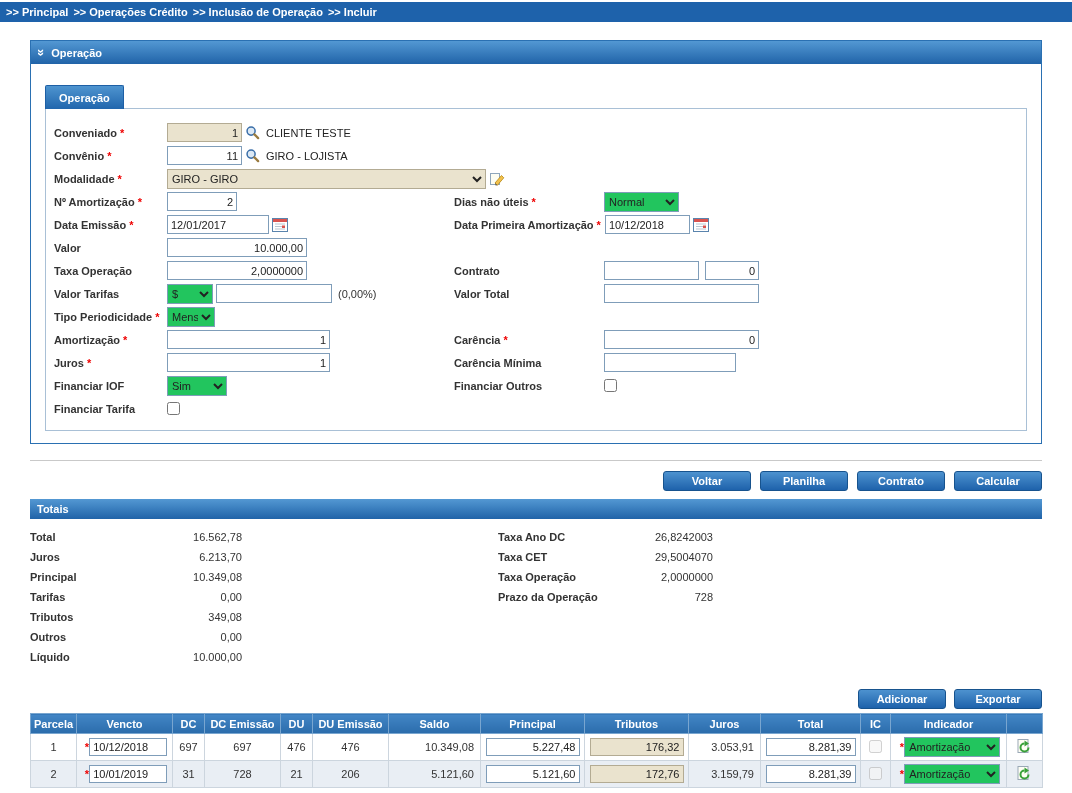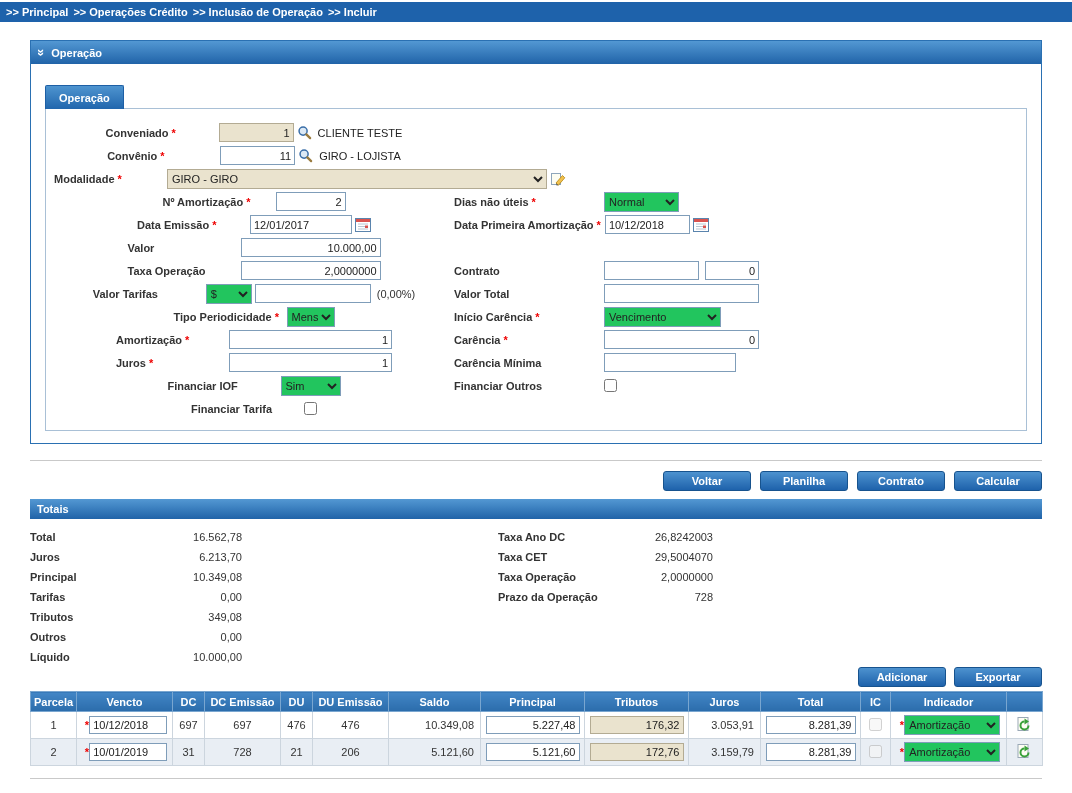--- a/index.html
+++ b/index.html
@@ -13,56 +13,56 @@
     color:#fff; display:flex; align-items:center; padding:0 7px; gap:6px; }
   .panel-title { font-weight:bold; }
   .chev { display:inline-block; transform:rotate(90deg); font-weight:bold;
     font-size:13px; cursor:pointer; line-height:1; }
   .panel-body { padding:20px 14px 12px; background:#fff; }
   .tab { display:inline-block; background:linear-gradient(#4e94cf,#2166ad);
     color:#fff; font-weight:bold; padding:6px 13px 5px; border:1px solid #1d5fa5;
     border-bottom:0; border-radius:2px 2px 0 0; position:relative; top:1px; cursor:pointer; }
   .form-box { border:1px solid #a9c0d6; padding:12px 8px 10px; }
   .frow { display:flex; align-items:center; min-height:23px; }
-  .lcell { width:400px; flex-shrink:0; display:flex; align-items:center;justify-content:center; }
+  .lcell { width:400px; flex-shrink:0; display:flex; align-items:center; }
   .rcell { display:flex; align-items:center; }
   .labw { min-width:113px; padding-right:4px; white-space:nowrap; }
   .rcell .labw { min-width:150px; }
   .lab { font-weight:bold; color:#333; }
   .req { color:#e00; font-weight:bold; margin-left:3px; }
   input[type=text] { border:1px solid #7f9db9; height:19px;
     font:11px "Liberation Sans",sans-serif; padding:0 3px; color:#222; background:#fff; }
   select { border:1px solid #7f9db9; height:20px;
     font:11px "Liberation Sans",sans-serif; background:#22c55e; color:#222; }
   .num { text-align:right; }
   .ro { background:#eae3ce !important; border-color:#b3ab93 !important; }
   .desc { margin-left:6px; color:#222; }
   .sfx { margin-left:6px; color:#333; }
   .icon-btn { margin-left:3px; display:inline-flex; align-items:center; cursor:pointer; }
   input[type=checkbox] { width:13px; height:13px; }
   .w46{width:46px}.w54{width:54px}.w60{width:60px}.w64{width:48px}.w70{width:70px}.w75{width:75px}.w85{width:85px}.w93{width:102px}.w95{width:95px}
   .w116{width:116px}.w117{width:117px}.w132{width:132px}.w140{width:140px}
-  .w155{width:155px}.w163{width:163px}.w400{width:380px}
+  .w155{width:155px}.w163{width:163px}.w400{width:319px}
   .divider { border-top:1px solid #c9c9c9; margin:16px 30px 0; }
   .btn-row { display:flex; justify-content:flex-end; gap:9px; margin:10px 30px 0; }
   .btn { min-width:88px; height:20px; background:linear-gradient(#4d92cf,#1e62ab);
     color:#fff; font-weight:bold; font-size:11px; border:1px solid #17538e;
     border-radius:3px; display:flex; align-items:center; justify-content:center;
     cursor:pointer; padding:0 10px; }
   .section-bar { height:20px; background:linear-gradient(#5398d3,#2063a8); color:#fff;
     font-weight:bold; display:flex; align-items:center; padding:0 7px; margin:8px 30px 0; }
   .totals { display:flex; margin:8px 30px 0; }
   .tot-left { width:350px; }
   .tot-right { margin-left:118px; }
   .tot-row { display:flex; height:20px; align-items:center; }
   .tot-label { font-weight:bold; width:112px; }
   .tot-value { width:100px; text-align:right; }
   .tot-right .tot-label { width:145px; }
   .tot-right .tot-value { width:70px; }
-  .small-btn-row { display:flex; justify-content:flex-end; gap:8px; margin:0 30px 4px; }
+  .small-btn-row { display:flex; justify-content:flex-end; gap:8px; margin:22px 30px 4px; }
   table.grid { border-collapse:collapse; margin:0 30px; table-layout:fixed; width:1012px; }
   .grid th { background:linear-gradient(#4286c6,#2b6cab); color:#fff;
     border:1px solid #79a6d0; height:20px; padding:1px 2px; font-weight:bold;
     overflow:hidden; white-space:nowrap; }
   .grid td { border:1px solid #ccd5de; padding:2px 3px; height:27px;
     text-align:center; color:#333; overflow:hidden; white-space:nowrap; }
   .grid tr.alt td { background:#e9eef4; }
   .grid td.r { text-align:right; padding-right:6px; }
   .grid input[type=text] { height:18px; }
 </style>
@@ -231,28 +231,20 @@
         </div>
       </div>
 
       <div class="frow">
         <div class="lcell">
           <div class="labw">
             <span class="lab">Tipo Periodicidade</span><span class="req">*</span>
           </div>
           <select class="w64">
             <option>Mensal</option>
-          </select>
-        </div>
-        <div class="rcell">
-          <div class="labw">
-            <span class="lab">Início Carência</span><span class="req">*</span>
-          </div>
-          <select class="w117">
-            <option>Vencimento</option>
           </select>
         </div>
       </div>
 
       <div class="frow">
         <div class="lcell">
           <div class="labw">
             <span class="lab">Amortização</span><span class="req">*</span>
           </div>
           <input type="text" class="num w163" value="1" style="">

